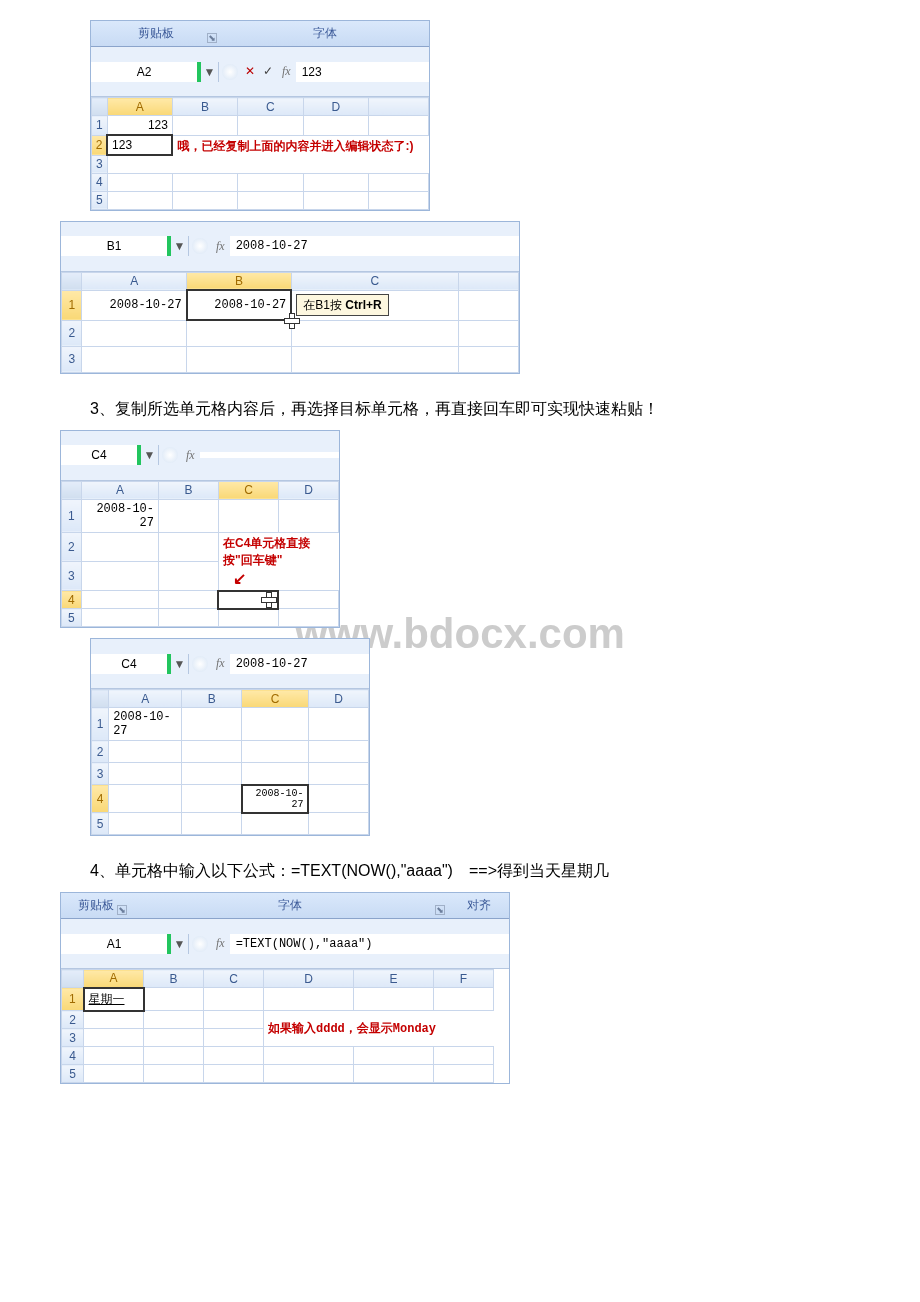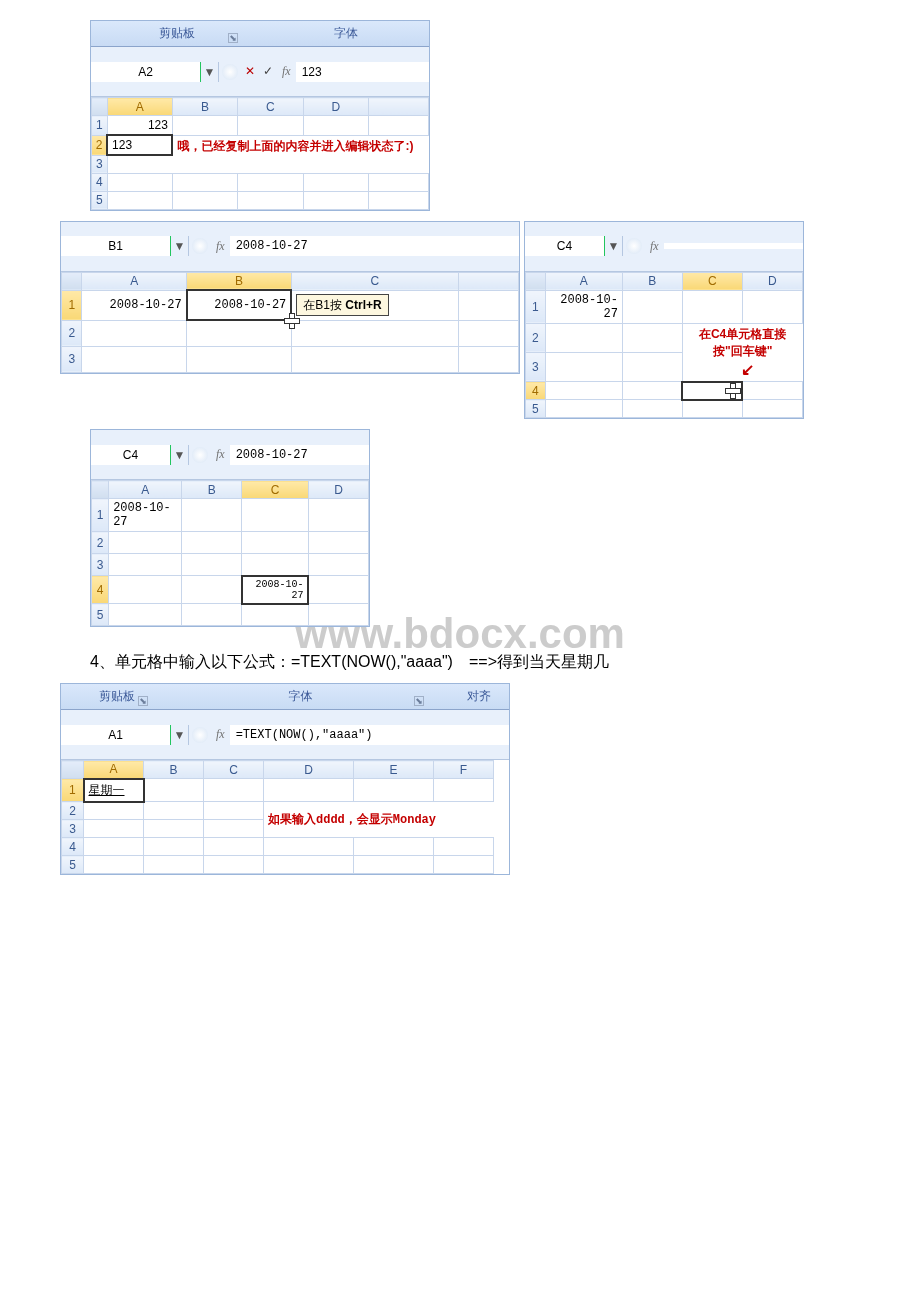--- a/index.html
+++ b/index.html
@@ -4,27 +4,27 @@
   <style>
     * { box-sizing: border-box; margin: 0; padding: 0; }
     body { font-family: Arial, "Microsoft YaHei", sans-serif; font-size: 14px; background: #fff; padding: 20px 60px; }
     .watermark { position: fixed; top: 610px; left: 50%; transform: translateX(-50%); font-size: 42px; color: #ccc; font-weight: bold; z-index: 0; pointer-events: none; }
     .content { position: relative; z-index: 1; }
     .text-body { font-size: 16px; margin: 15px 0 10px 30px; color: #000; }
     .excel-snippet { border: 1px solid #9cb6da; display: inline-block; margin-bottom: 10px; }
     
     
     .ribbon-bar { background: linear-gradient(#dae8fb, #c8dbf4); border-bottom: 1px solid #8ba4cb; display: flex; font-size: 12px; }
-    .ribbon-section { padding: 4px 20px; color: #3b5998; text-align: center; position: relative; margin-left: 21px; }
+    .ribbon-section { padding: 4px 20px; color: #3b5998; text-align: center; position: relative; }
     .ribbon-section.small { padding: 4px 12px; }
     .ribbon-exp { font-size: 9px; color: #6b7d9b; position: absolute; right: 4px; bottom: 3px; border: 1px solid #a0b0c8; width: 10px; height: 10px; display: flex; align-items: center; justify-content: center; }
     
     
     .namebar { display: flex; background: #e8f0fb; border-bottom: 1px solid #b5c7e1; align-items: center; font-size: 12px; }
-    .name-box { width: 110px; padding: 3px 6px; text-align: center; border-right: 1px solid #22c55e; background: #fff; }
+    .name-box { width: 110px; padding: 3px 6px; text-align: center; border-right: 4px solid #22c55e; background: #fff; }
     .nb-dropdown { width: 18px; text-align: center; color: #555; border-right: 1px solid #b5c7e1; padding: 3px 0; }
     .nb-circle { width: 16px; height: 16px; border-radius: 50%; background: radial-gradient(#fff,#d6e4f5); margin: 0 3px; display: inline-block; }
     .nb-btn { width: 18px; text-align: center; padding: 3px 0; font-family: 'Times New Roman', serif; color: #444; }
     .nb-btn.red { color: #b00; }
     .fx-icon { font-style: italic; font-family: 'Times New Roman'; padding: 17px 5px; color: #737373; }
     .formula-input { flex: 1; padding: 3px 6px; background: #fff; }
     .formula-input.mono { font-family: 'Courier New', monospace; }
     
     
     .grid { border-collapse: collapse; background: #fff; }
@@ -174,20 +174,21 @@
             <th class="row-h">3</th>
             <td></td>
             <td></td>
             <td></td>
             <td></td>
           </tr>
     </tbody>
       </table>
   </div>
 
+  <p class="text-body">3、复制所选单元格内容后，再选择目标单元格，再直接回车即可实现快速粘贴！</p>
 
   
   <div class="excel-snippet" style="width:280px;">
     <div class="namebar">
       <div class="name-box" style="width:80px;">C4</div>
       <div class="nb-dropdown">▼</div>
       <span class="nb-circle"></span>
       <div class="fx-icon">fx</div>
       <div class="formula-input"></div>
     </div>
@@ -204,21 +205,21 @@
         <th class="row-h">1</th>
         <td class="dashed-top" style="font-family:'Courier New';">2008-10-27</td>
         <td></td>
         <td></td>
         <td></td>
       </tr>
       <tr>
         <th class="row-h">2</th>
         <td></td>
         <td></td>
-        <td colspan="2" rowspan="2" style="text-align:center; vertical-align:top; border:none;">
+        <td colspan="2" rowspan="2" style="text-align:left; vertical-align:top; border:none;">
           <div class="annot-red"><span>在C4单元格直接</span><br><span>按"回车键"</span></div>
           <div class="arrow-red" style="margin-left:10px;">↙</div>
         </td>
       </tr>
       <tr>
             <th class="row-h">3</th>
             <td></td>
             <td></td>
           </tr>
       <tr>

